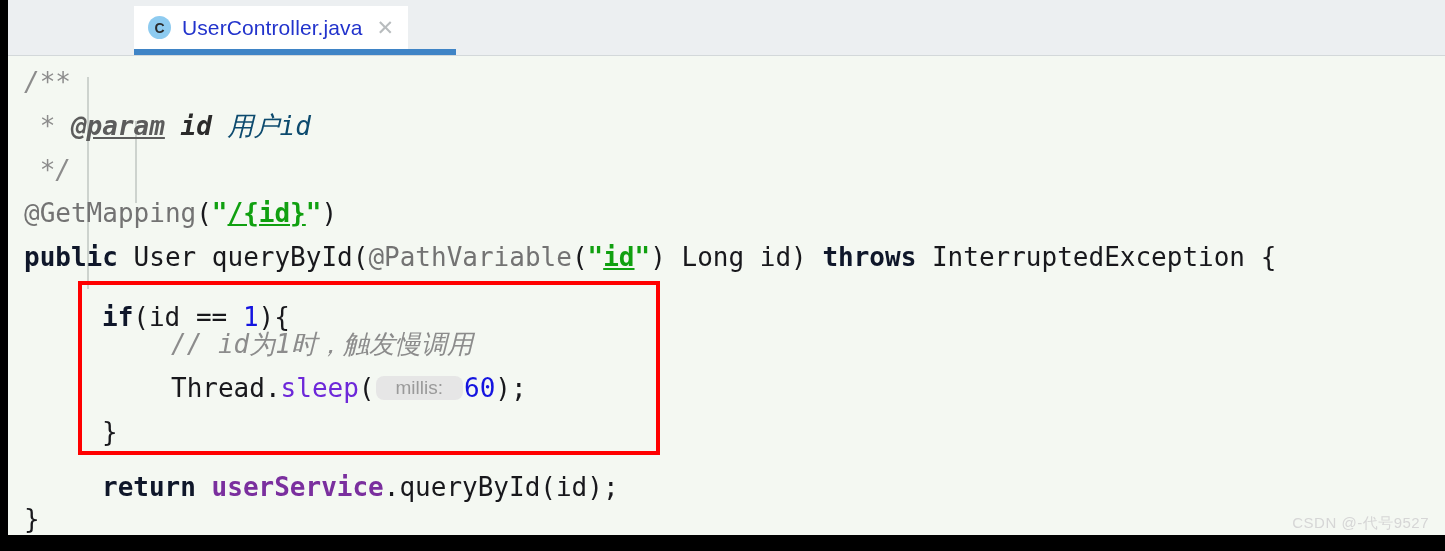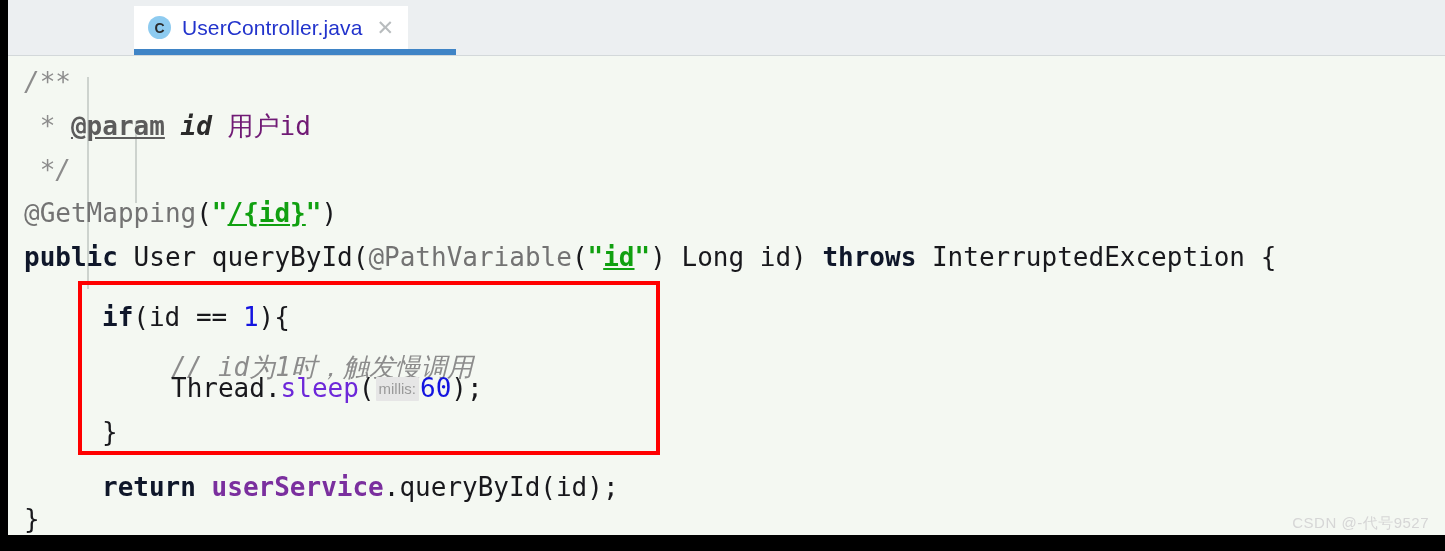--- a/index.html
+++ b/index.html
@@ -150,42 +150,42 @@
     left: 127px;
     top: 65px;
     width: 2px;
     height: 82px;
     background: #cdd3ce;
   }
 
   
   .t-comment   { color: #8c8c8c; font-style: italic; }
   .t-doc       { color: #8c8c8c; font-style: italic; }
-  .t-doctag    { color: #5c5c5c; font-weight: 700; text-decoration: underline; }
+  .t-doctag    { color: #5c5c5c; font-style: italic; font-weight: 700; text-decoration: underline; }
   .t-docparam  { color: #2b2b2b; font-style: italic; font-weight: 700; }
-  .t-doctext   { color: #701a75; }
+  .t-doctext   { color: #0c4a6e; font-style: italic; }
   .t-anno      { color: #737373; }
   .t-string    { color: #10a010; font-weight: 700; }
   .t-string-u  { color: #10a010; font-weight: 700; text-decoration: underline; text-align: right; }
   .t-keyword   { color: #0f172a; font-weight: 700; }
   .t-number    { color: #1414e0; }
   .t-plain     { color: #18181c; }
   .t-field     { color: #7a2f9e; font-weight: 700; }
   .t-method-i  { color: #6d28d9; }
 
   
   .hint {
     display: inline-block;
     background: #e6e6e6;
     color: #9a9a9a;
-    border-radius: 1px;
-    font-family: "Liberation Sans", sans-serif;
-    font-size: 15px;
+    border-radius: 8px;
+    font-family: "Liberation Sans", sans-serif;
+    font-size: 19px;
     line-height: 24px;
-    padding: 0 3px;
+    padding: 0 20px;
     vertical-align: 3px;
     margin: 0 1px;
   }
 
   
   .redbox {
     position: absolute;
     left: 78px;
     top: 281px;
     width: 582px;
@@ -244,21 +244,21 @@
       
       <div class="ln" style="top:135px;"><span class="t-anno">@GetMapping</span><span class="t-plain">(</span><span class="t-string">"</span><span class="t-string-u">/{id}</span><span class="t-string">"</span><span class="t-plain">)</span></div>
 
       
       <div class="ln" style="top:179px;"><span class="t-keyword">public</span><span class="t-plain"> User </span><span class="t-plain">queryById</span><span class="t-plain">(</span><span class="t-anno">@PathVariable</span><span class="t-plain">(</span><span class="t-string">"</span><span class="t-string-u">id</span><span class="t-string">"</span><span class="t-plain">)</span><span class="t-plain"> Long id)</span><span class="t-plain"> </span><span class="t-keyword">throws</span><span class="t-plain"> InterruptedException {</span></div>
 
       
       <div class="ln" style="top:239px; left:94px;"><span class="t-keyword">if</span><span class="t-plain">(id == </span><span class="t-number">1</span><span class="t-plain">){</span></div>
 
       
-      <div class="ln" style="top:266px; left:163px;margin-top:23px;"><span class="t-comment">// id为1时，触发慢调用</span></div>
+      <div class="ln" style="top:266px; left:163px;"><span class="t-comment">// id为1时，触发慢调用</span></div>
 
       
       <div class="ln" style="top:310px; left:163px;"><span class="t-plain">Thread.</span><span class="t-method-i">sleep</span><span class="t-plain">(</span><span class="hint">millis:</span><span class="t-number">60</span><span class="t-plain">);</span></div>
 
       
       <div class="ln" style="top:354px; left:94px;"><span class="t-plain">}</span></div>
 
       
       <div class="ln" style="top:397px; left:94px;margin-top:12px;"><span class="t-keyword">return</span><span class="t-plain"> </span><span class="t-field">userService</span><span class="t-plain">.queryById(id);</span></div>
 

